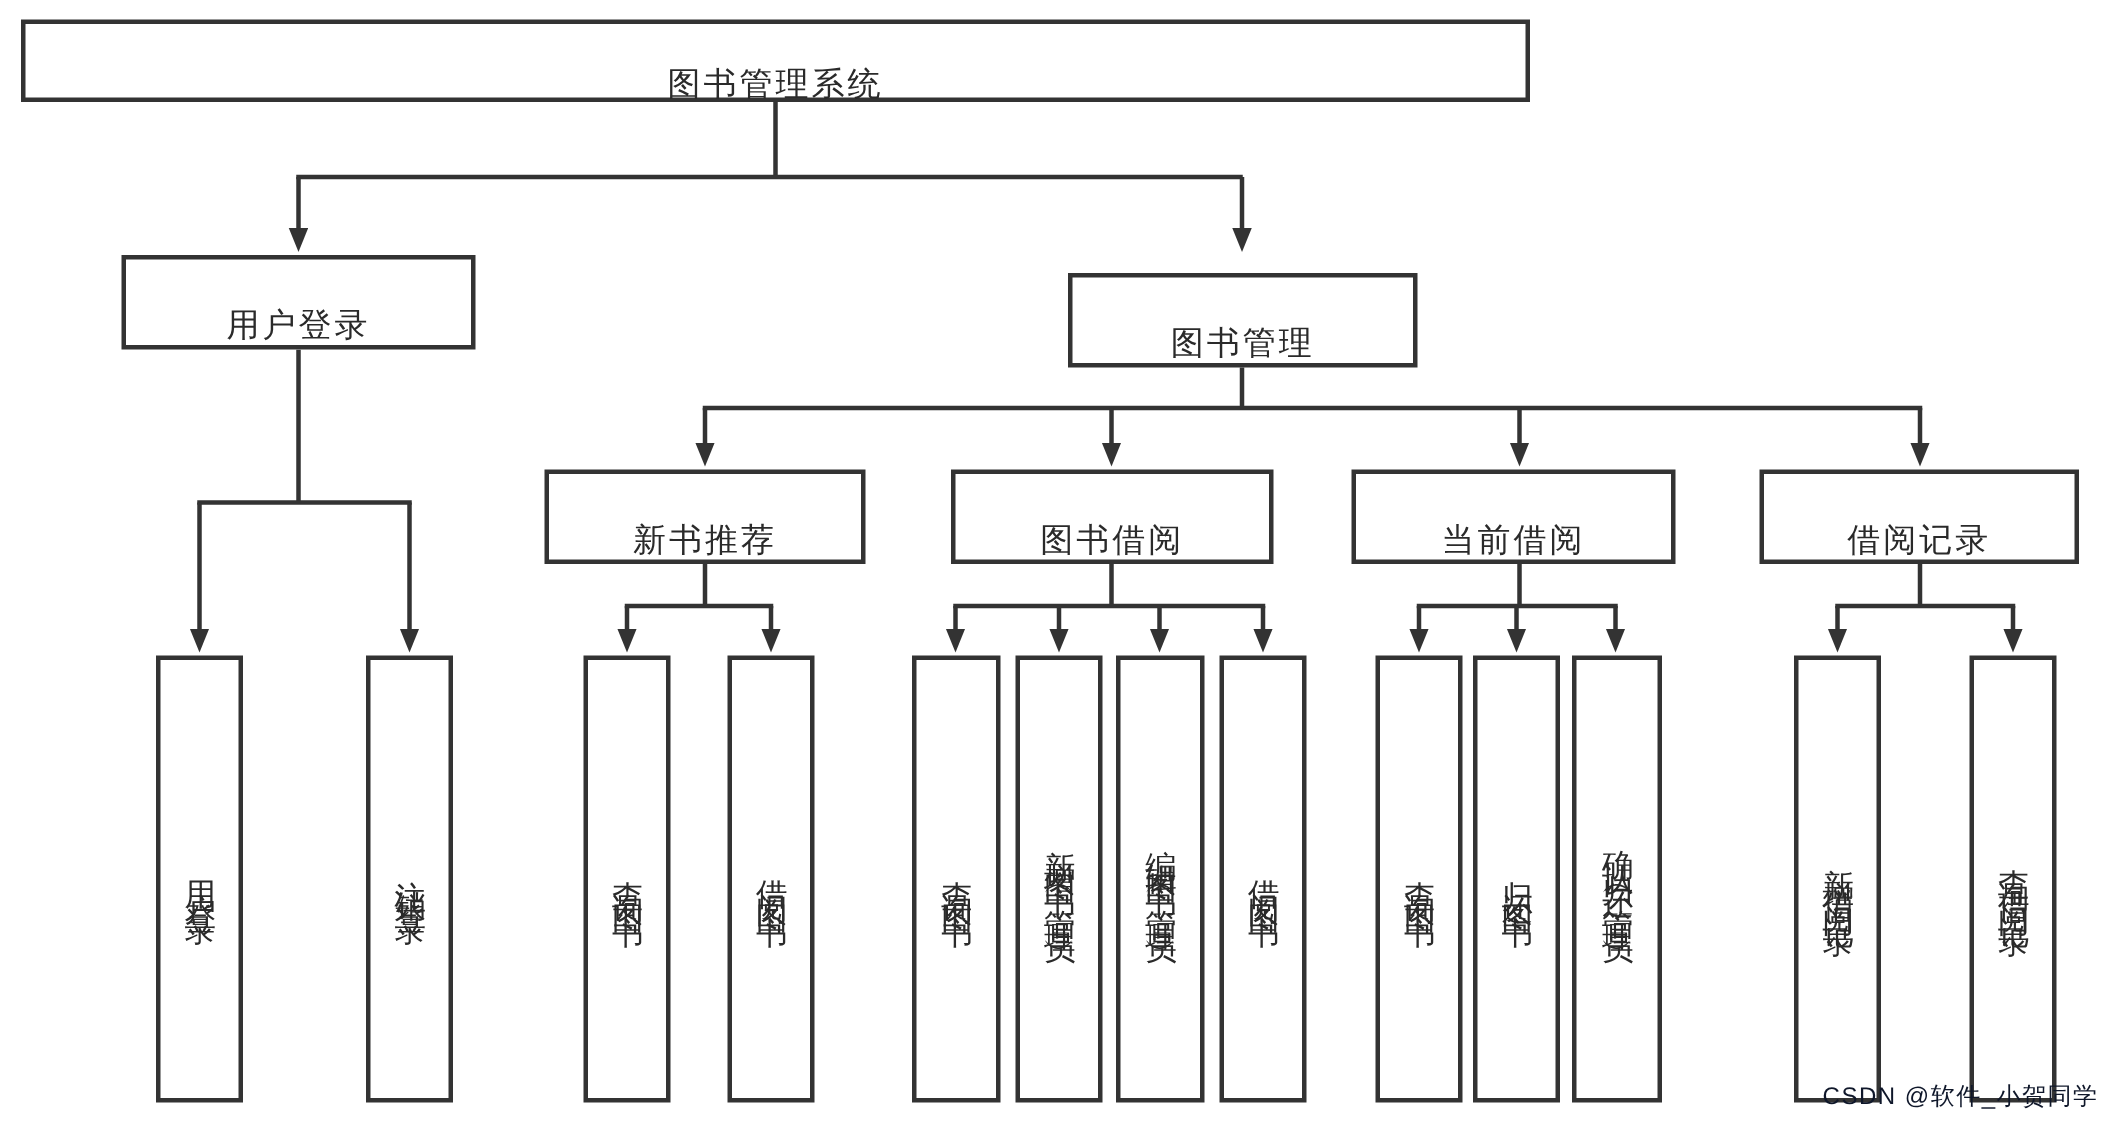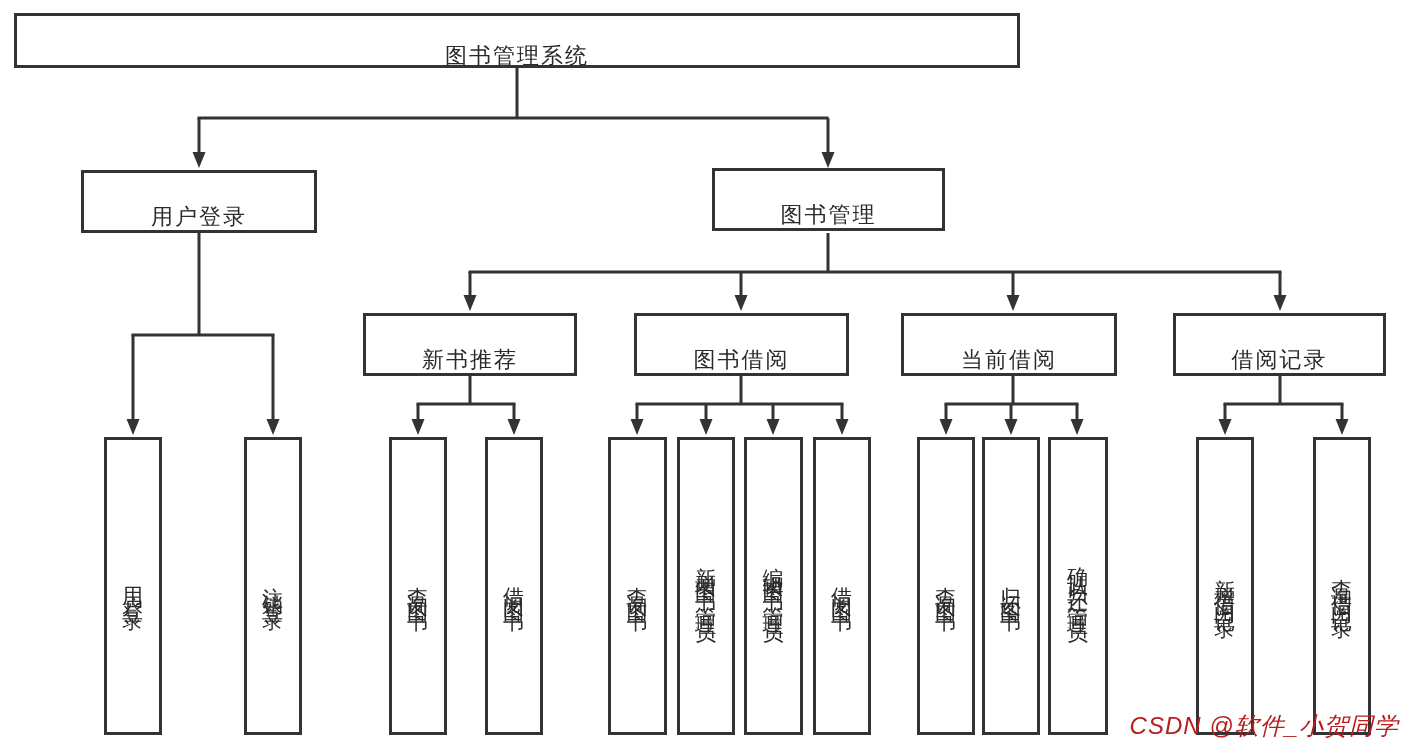--- a/index.html
+++ b/index.html
@@ -44,25 +44,24 @@
     font-size: 21px;
     letter-spacing: 8px;
     line-height: 1;
     white-space: nowrap;
   }
 
   .watermark {
     position: absolute;
     right: 6px;
     bottom: 5px;
-    font-size: 24px;
-    color: #b91c1c;
+    font-size: 16px;
+    color: #0f172a;
     letter-spacing: 1px;
     white-space: nowrap;
-    font-style: italic;
   }
 </style>
 </head>
 <body>
 
 <div class="stage">
 
   <svg class="wires" viewBox="0 0 1405 747" xmlns="http://www.w3.org/2000/svg">
     <defs>
       <marker id="arr" markerWidth="17" markerHeight="14" refX="1" refY="6.5" orient="auto" markerUnits="userSpaceOnUse">
@@ -106,21 +105,21 @@
     </g>
   </svg>
 
   <div class="box h" style="left:14px; top:13px; width:1006px; height:55px">
     <span>图书管理系统</span>
   </div>
 
   <div class="box h" style="left:81px; top:170px; width:236px; height:63px">
     <span>用户登录</span>
   </div>
-  <div class="box h" style="left:712px; top:168px; width:233px; height:63px">
+  <div class="box h" style="left:712px; top:182px; width:233px; height:63px">
     <span>图书管理</span>
   </div>
 
   <div class="box h" style="left:363px; top:313px; width:214px; height:63px">
     <span>新书推荐</span>
   </div>
   <div class="box h" style="left:634px; top:313px; width:215px; height:63px">
     <span>图书借阅</span>
   </div>
   <div class="box h" style="left:901px; top:313px; width:216px; height:63px">

